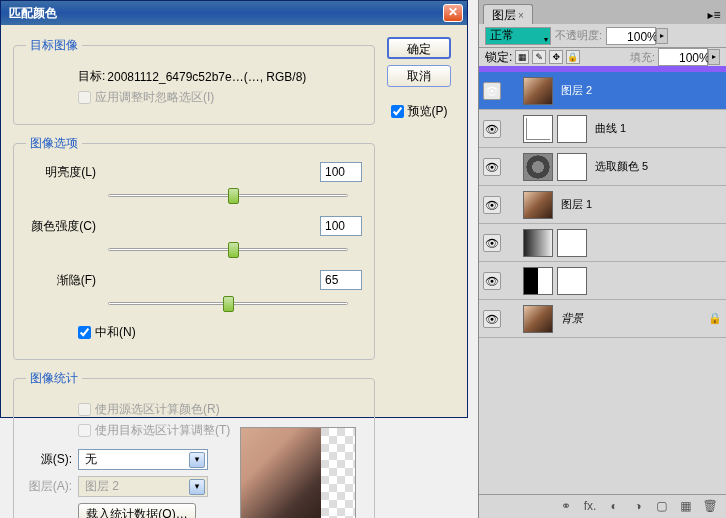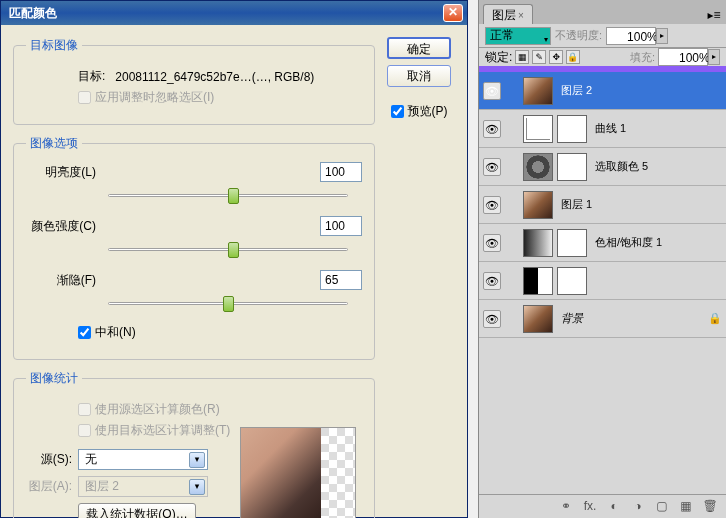--- a/index.html
+++ b/index.html
@@ -1,17 +1,17 @@
 <!DOCTYPE html>
 <html><head>
 <meta charset="utf-8">
 <style>
 *{box-sizing:border-box;margin:0;padding:0;font-family:"Microsoft YaHei",SimSun,sans-serif;font-size:12px}
 body{background:#f0f0f0;width:726px;height:518px;position:relative;overflow:hidden}
-.dialog{position:absolute;left:0;top:0;width:468px;height:518px;background:#ece9d8;border:1px solid #0a246a}
+.dialog{position:absolute;left:0;top:0;width:468px;height:418px;background:#ece9d8;border:1px solid #0a246a}
 .titlebar{height:24px;background:linear-gradient(to bottom,#3b6ea5 0%,#2154a6 50%,#3b6ea5 100%);display:flex;align-items:center;padding:0 4px;color:#fff}
 .titlebar .title{flex:1;padding-left:4px;font-weight:bold}
 .close-btn{width:20px;height:18px;background:linear-gradient(to bottom,#f5a896,#e3511e);border:1px solid #fff;border-radius:3px;color:#fff;text-align:center;line-height:14px;font-weight:bold;cursor:pointer}
 .dlg-body{padding:12px;display:flex;gap:8px}
 .left-col{flex:1}
 .right-col{width:72px;display:flex;flex-direction:column;gap:6px;align-items:center}
 .btn{width:64px;height:22px;background:linear-gradient(#fff,#ece9d8);border:1px solid #7a96df;border-radius:3px;cursor:pointer;text-align:center;line-height:20px}
 .btn.primary{border:2px solid #4a6fd4}
 .chk-line{display:flex;align-items:center;gap:4px;margin-top:4px}
 .chk{width:13px;height:13px}
@@ -76,21 +76,21 @@
   <div class="titlebar">
     <span class="title">匹配颜色</span>
     <div class="close-btn">✕</div>
   </div>
   <div class="dlg-body">
     <div class="left-col">
       <fieldset>
         <legend>目标图像</legend>
         <div class="row indent">
           <span class="lbl">目标:</span>
-          <span class="lbl" style="margin-left:10px">20081112_6479c52b7e…(…, RGB/8)</span>
+          <span class="lbl" style="margin-left:2px">20081112_6479c52b7e…(…, RGB/8)</span>
         </div>
         <div class="row indent chk-line">
           <input type="checkbox" class="chk" disabled="" style="">
           <span class="lbl dis">应用调整时忽略选区(I)</span>
         </div>
       </fieldset>
 
       <fieldset>
         <legend>图像选项</legend>
 
@@ -234,21 +234,20 @@
         <div class="eye">👁</div>
         <div class="link-slot"></div>
         <div class="layer-thumb face"></div>
         <span class="layer-name">图层 1</span>
       </div>
       <div class="layer-row">
         <div class="eye">👁</div>
         <div class="link-slot"></div>
         <div class="layer-thumb grad"></div>
         <div class="mask-thumb"></div>
-        <span class="layer-name">色相/饱和度 1</span>
       </div>
       <div class="layer-row">
         <div class="eye">👁</div>
         <div class="link-slot"></div>
         <div class="layer-thumb bc"></div>
         <div class="mask-thumb"></div>
       </div>
       <div class="layer-row">
         <div class="eye">👁</div>
         <div class="link-slot"></div>

